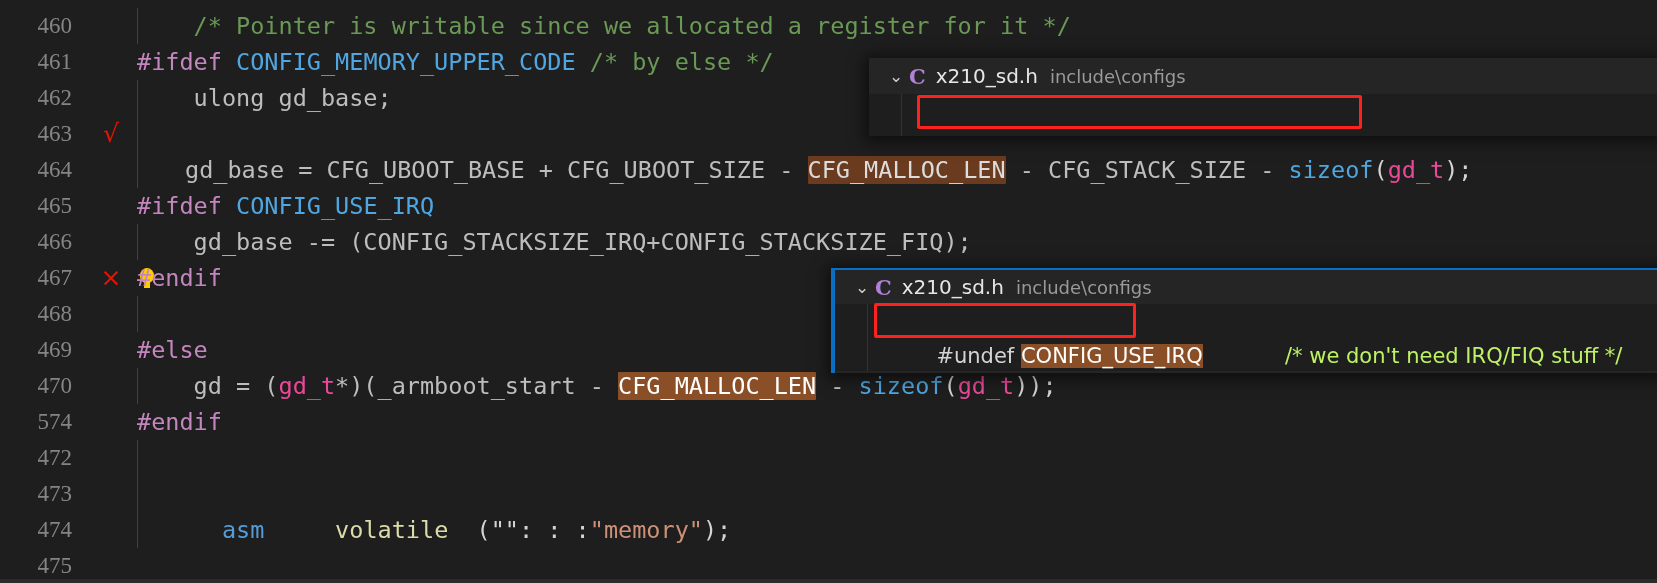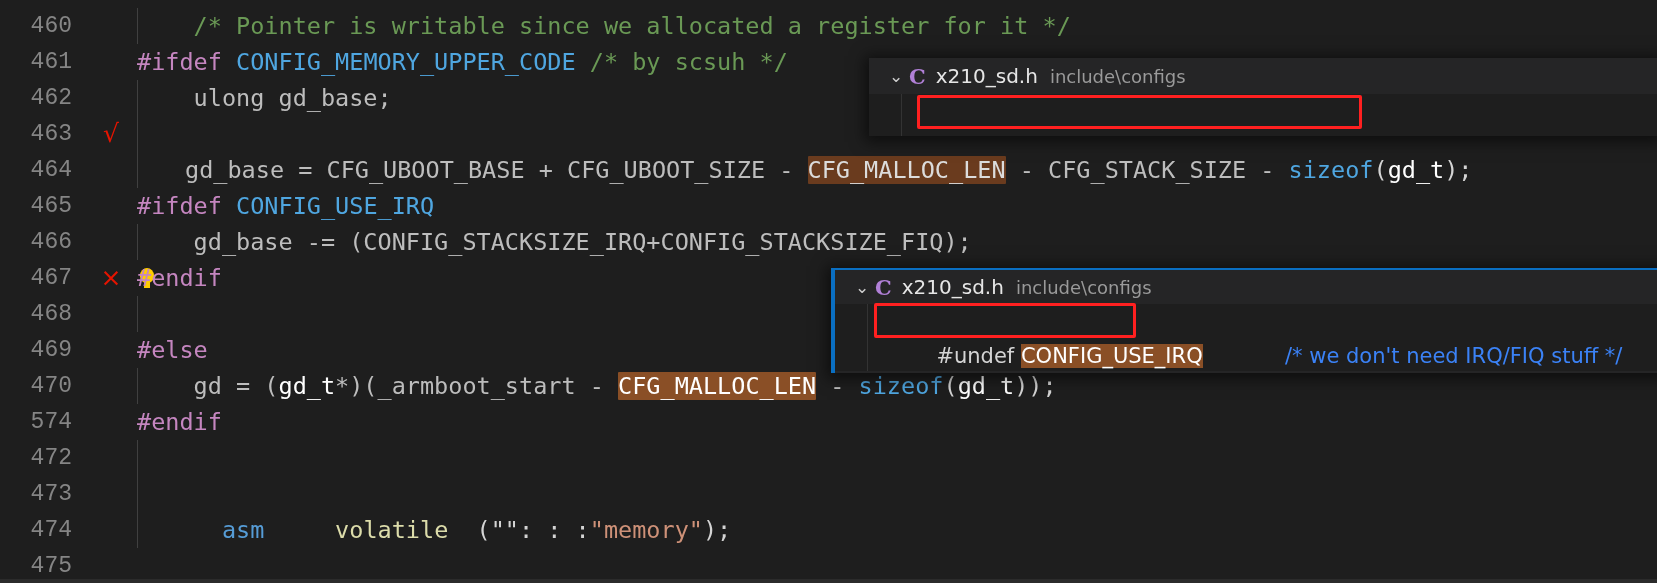--- a/index.html
+++ b/index.html
@@ -31,21 +31,21 @@
     letter-spacing: 0px;
   }
 
   .ln {
     position: absolute;
     left: 0;
     width: 72px;
     text-align: right;
     color: #858585;
     font-size: 23px;
-    font-family: Liberation Mono, monospace;
+    font-family: Liberation Serif, serif;
   }
 
   .gutter-icon {
     position: absolute;
     left: 94px;
     width: 34px;
     text-align: center;
     font-family: "DejaVu Sans", sans-serif;
   }
   .g-check  { color: #e51400; font-size: 25px; }
@@ -91,21 +91,21 @@
     left: 137px;
     top: 0;
     color: #d4d4d4;
   }
 
   
   .t-comment  { color: #6a9955; }
   .t-pre      { color: #c586c0; }   
   .t-macro    { color: #4fa6e0; }   
   .t-plain    { color: #bdbdbd; }
-  .t-type     { color: #ffffff; }   
+  .t-type     { color: #ec4899; }   
   .t-fn       { color: #4fa6e0; }   
   .t-kw       { color: #569cd6; }   
   .t-kw2      { color: #dcdcaa; }   
   .t-str      { color: #ce9178; }   
   .t-punct    { color: #d4d4d4; }
 
   .find-match {
     background: #6a3b1e;
     color: #dcdcdc;
     border-radius: 1px;
@@ -176,21 +176,21 @@
     position: relative;
     font-family: "DejaVu Sans", "Liberation Sans", sans-serif;
   }
   .peek-row .hl {
     background: #8a4f26;
     color: #ffffff;
   }
   .peek-row .peek-comment {
     position: absolute;
     left: 450px;
-    color: #3b82f6;
+    color: #bef264;
   }
 
   
   .annot-box {
     position: absolute;
     border: 3px solid #ff2020;
     box-sizing: border-box;
     z-index: 40;
     pointer-events: none;
     border-radius: 2px;
@@ -215,21 +215,21 @@
 
   <div class="code-line" style="position:absolute; left:0; top:8px; width:1657px;">
     <span class="ln">461</span>
     <span class="indent-guide"></span>
     <span class="code-text"><span style="color:transparent">    </span><span class="t-comment">/* Pointer is writable since we allocated a register for it */</span></span>
   </div>
 
   <div class="code-line" style="position:absolute; left:0; top:44px; width:1657px;">
     <span class="ln">462</span>
     <span class="gutter-icon g-check">√</span>
-    <span class="code-text"><span class="t-pre">#ifdef</span><span> </span><span class="t-macro">CONFIG_MEMORY_UPPER_CODE</span><span> </span><span class="t-comment">/* by scsuh */</span></span>
+    <span class="code-text"><span class="t-pre">#ifdef</span><span> </span><span class="t-macro">CONFIG_MEMORY_UPPER_CODE</span><span> </span><span class="t-comment">/* by else */</span></span>
   </div>
 
   <div class="code-line" style="position:absolute; left:0; top:80px; width:1657px;">
     <span class="ln">463</span>
     <span class="indent-guide"></span>
     <span class="code-text t-plain"><span style="color:transparent">    </span><span>ulong gd_base;</span></span>
   </div>
 
   <div class="code-line" style="position:absolute; left:0; top:116px; width:1408px;">
     <span class="ln">464</span>

